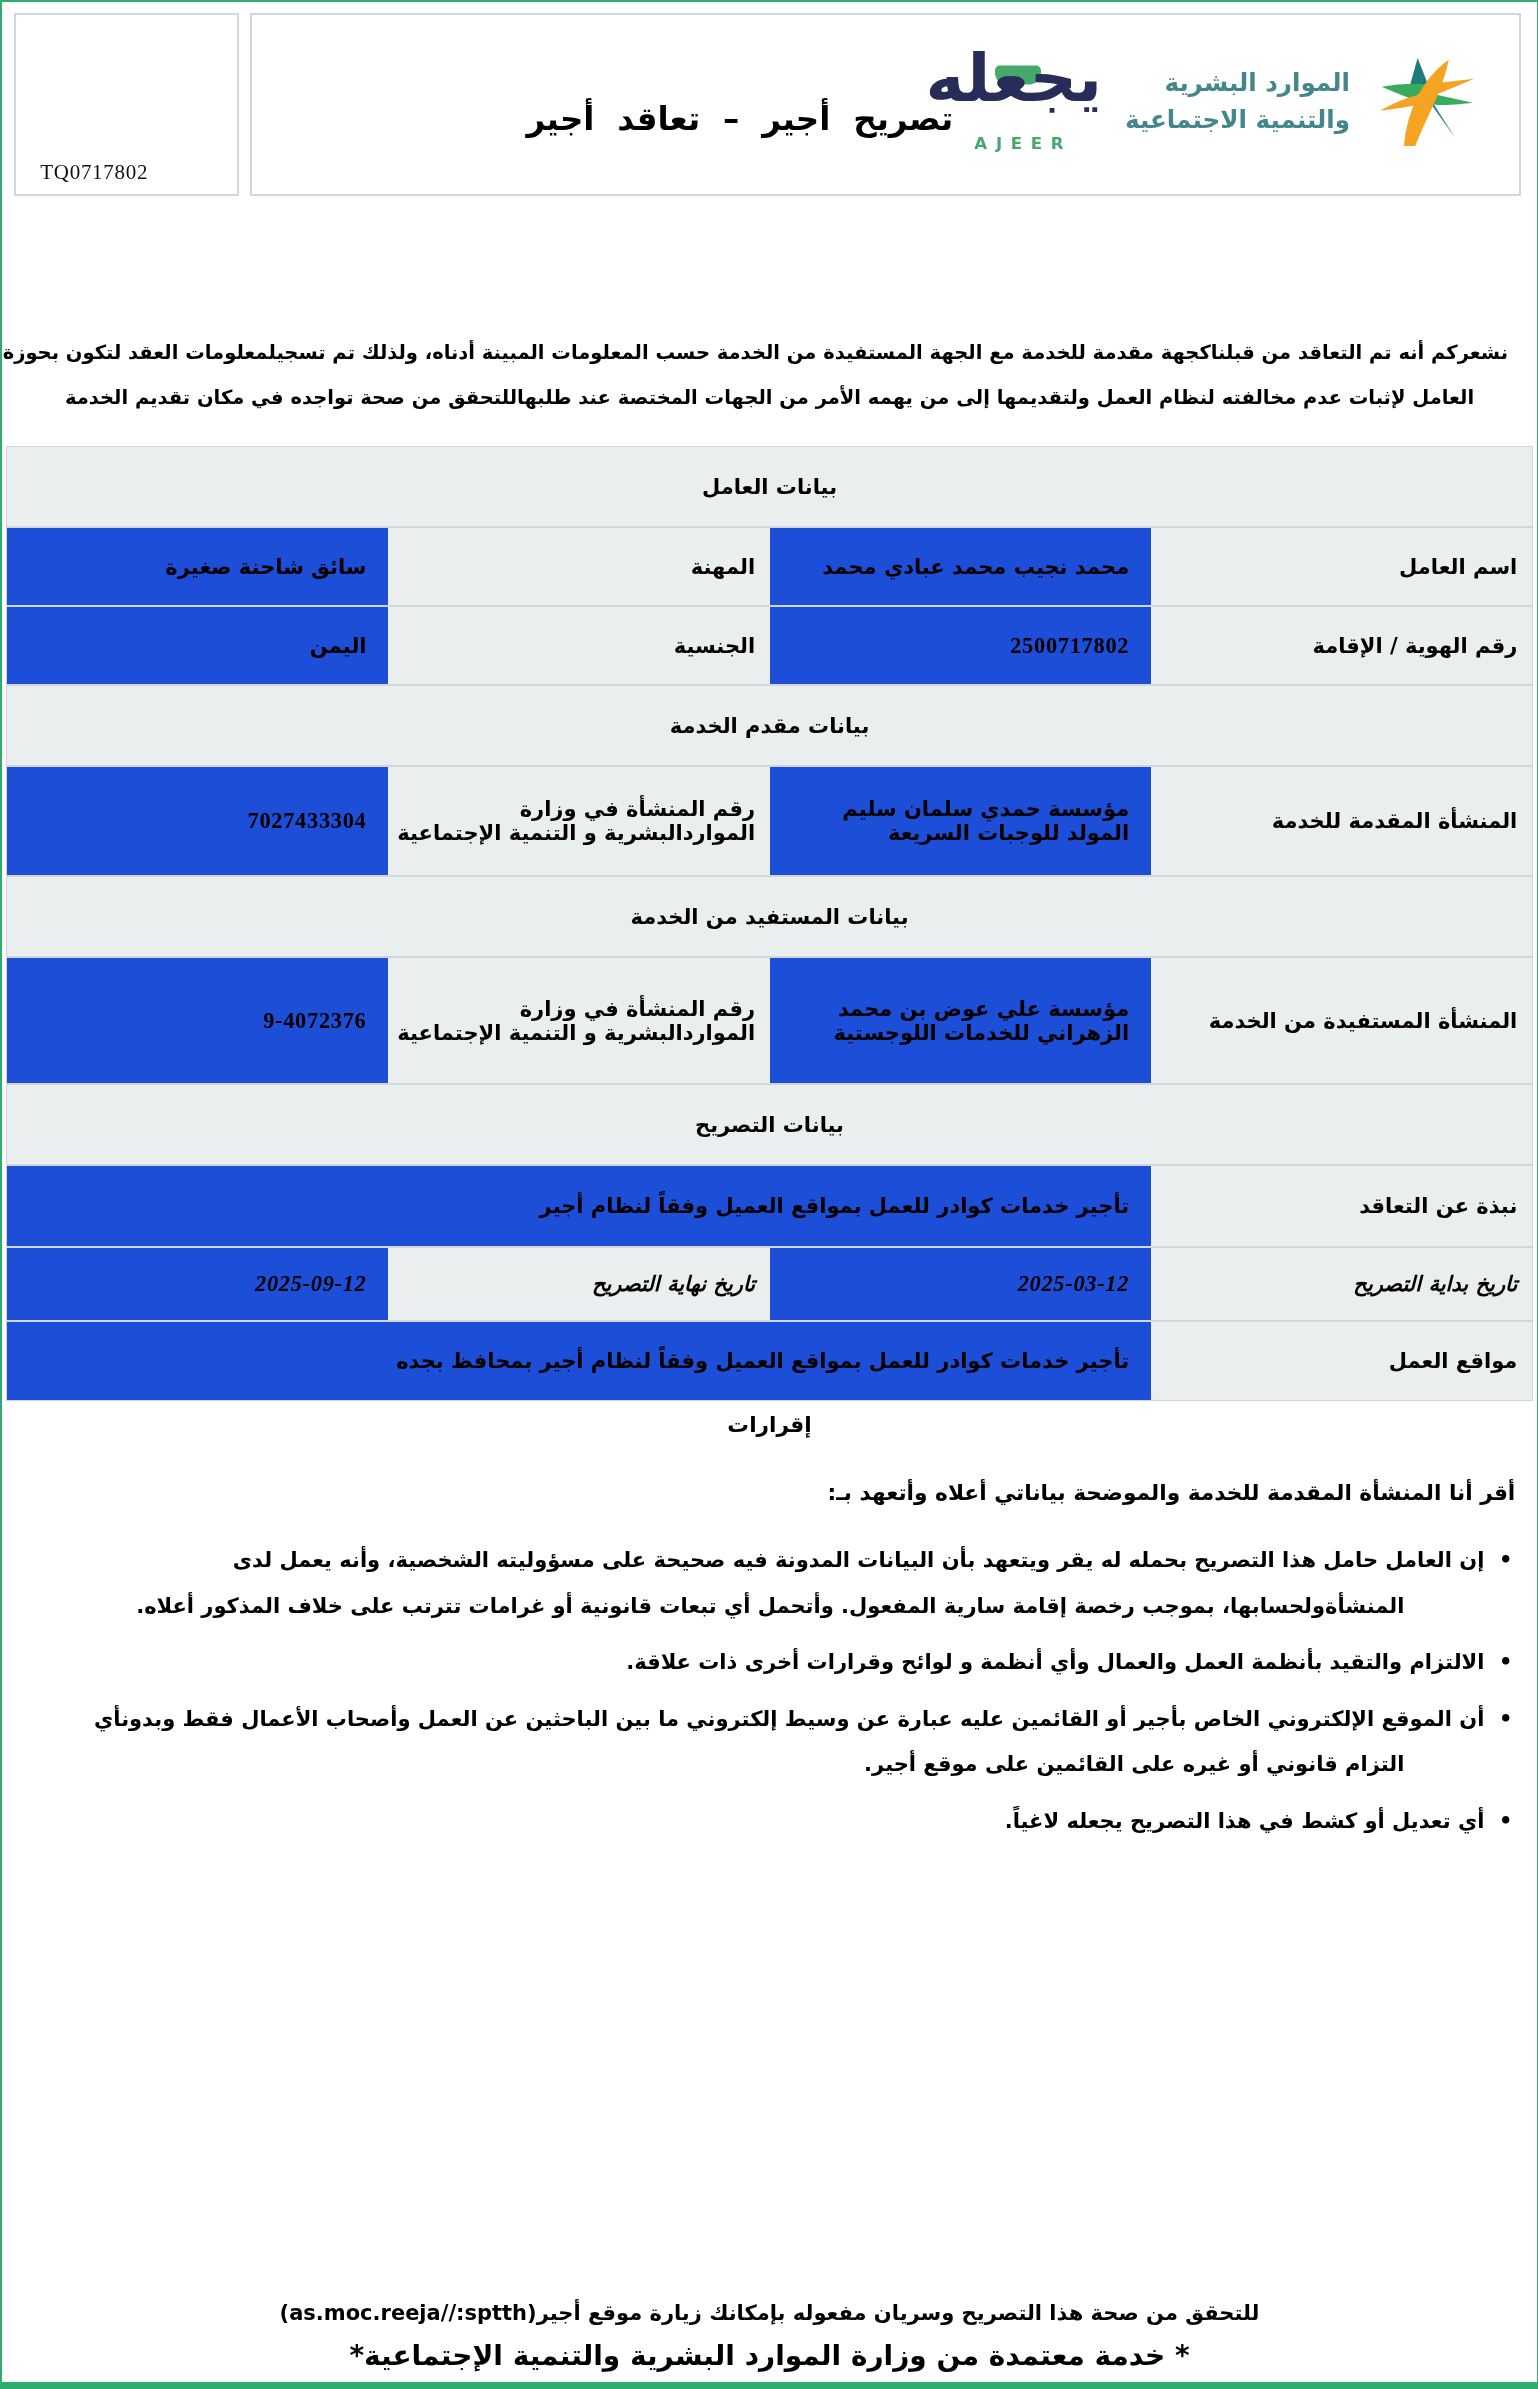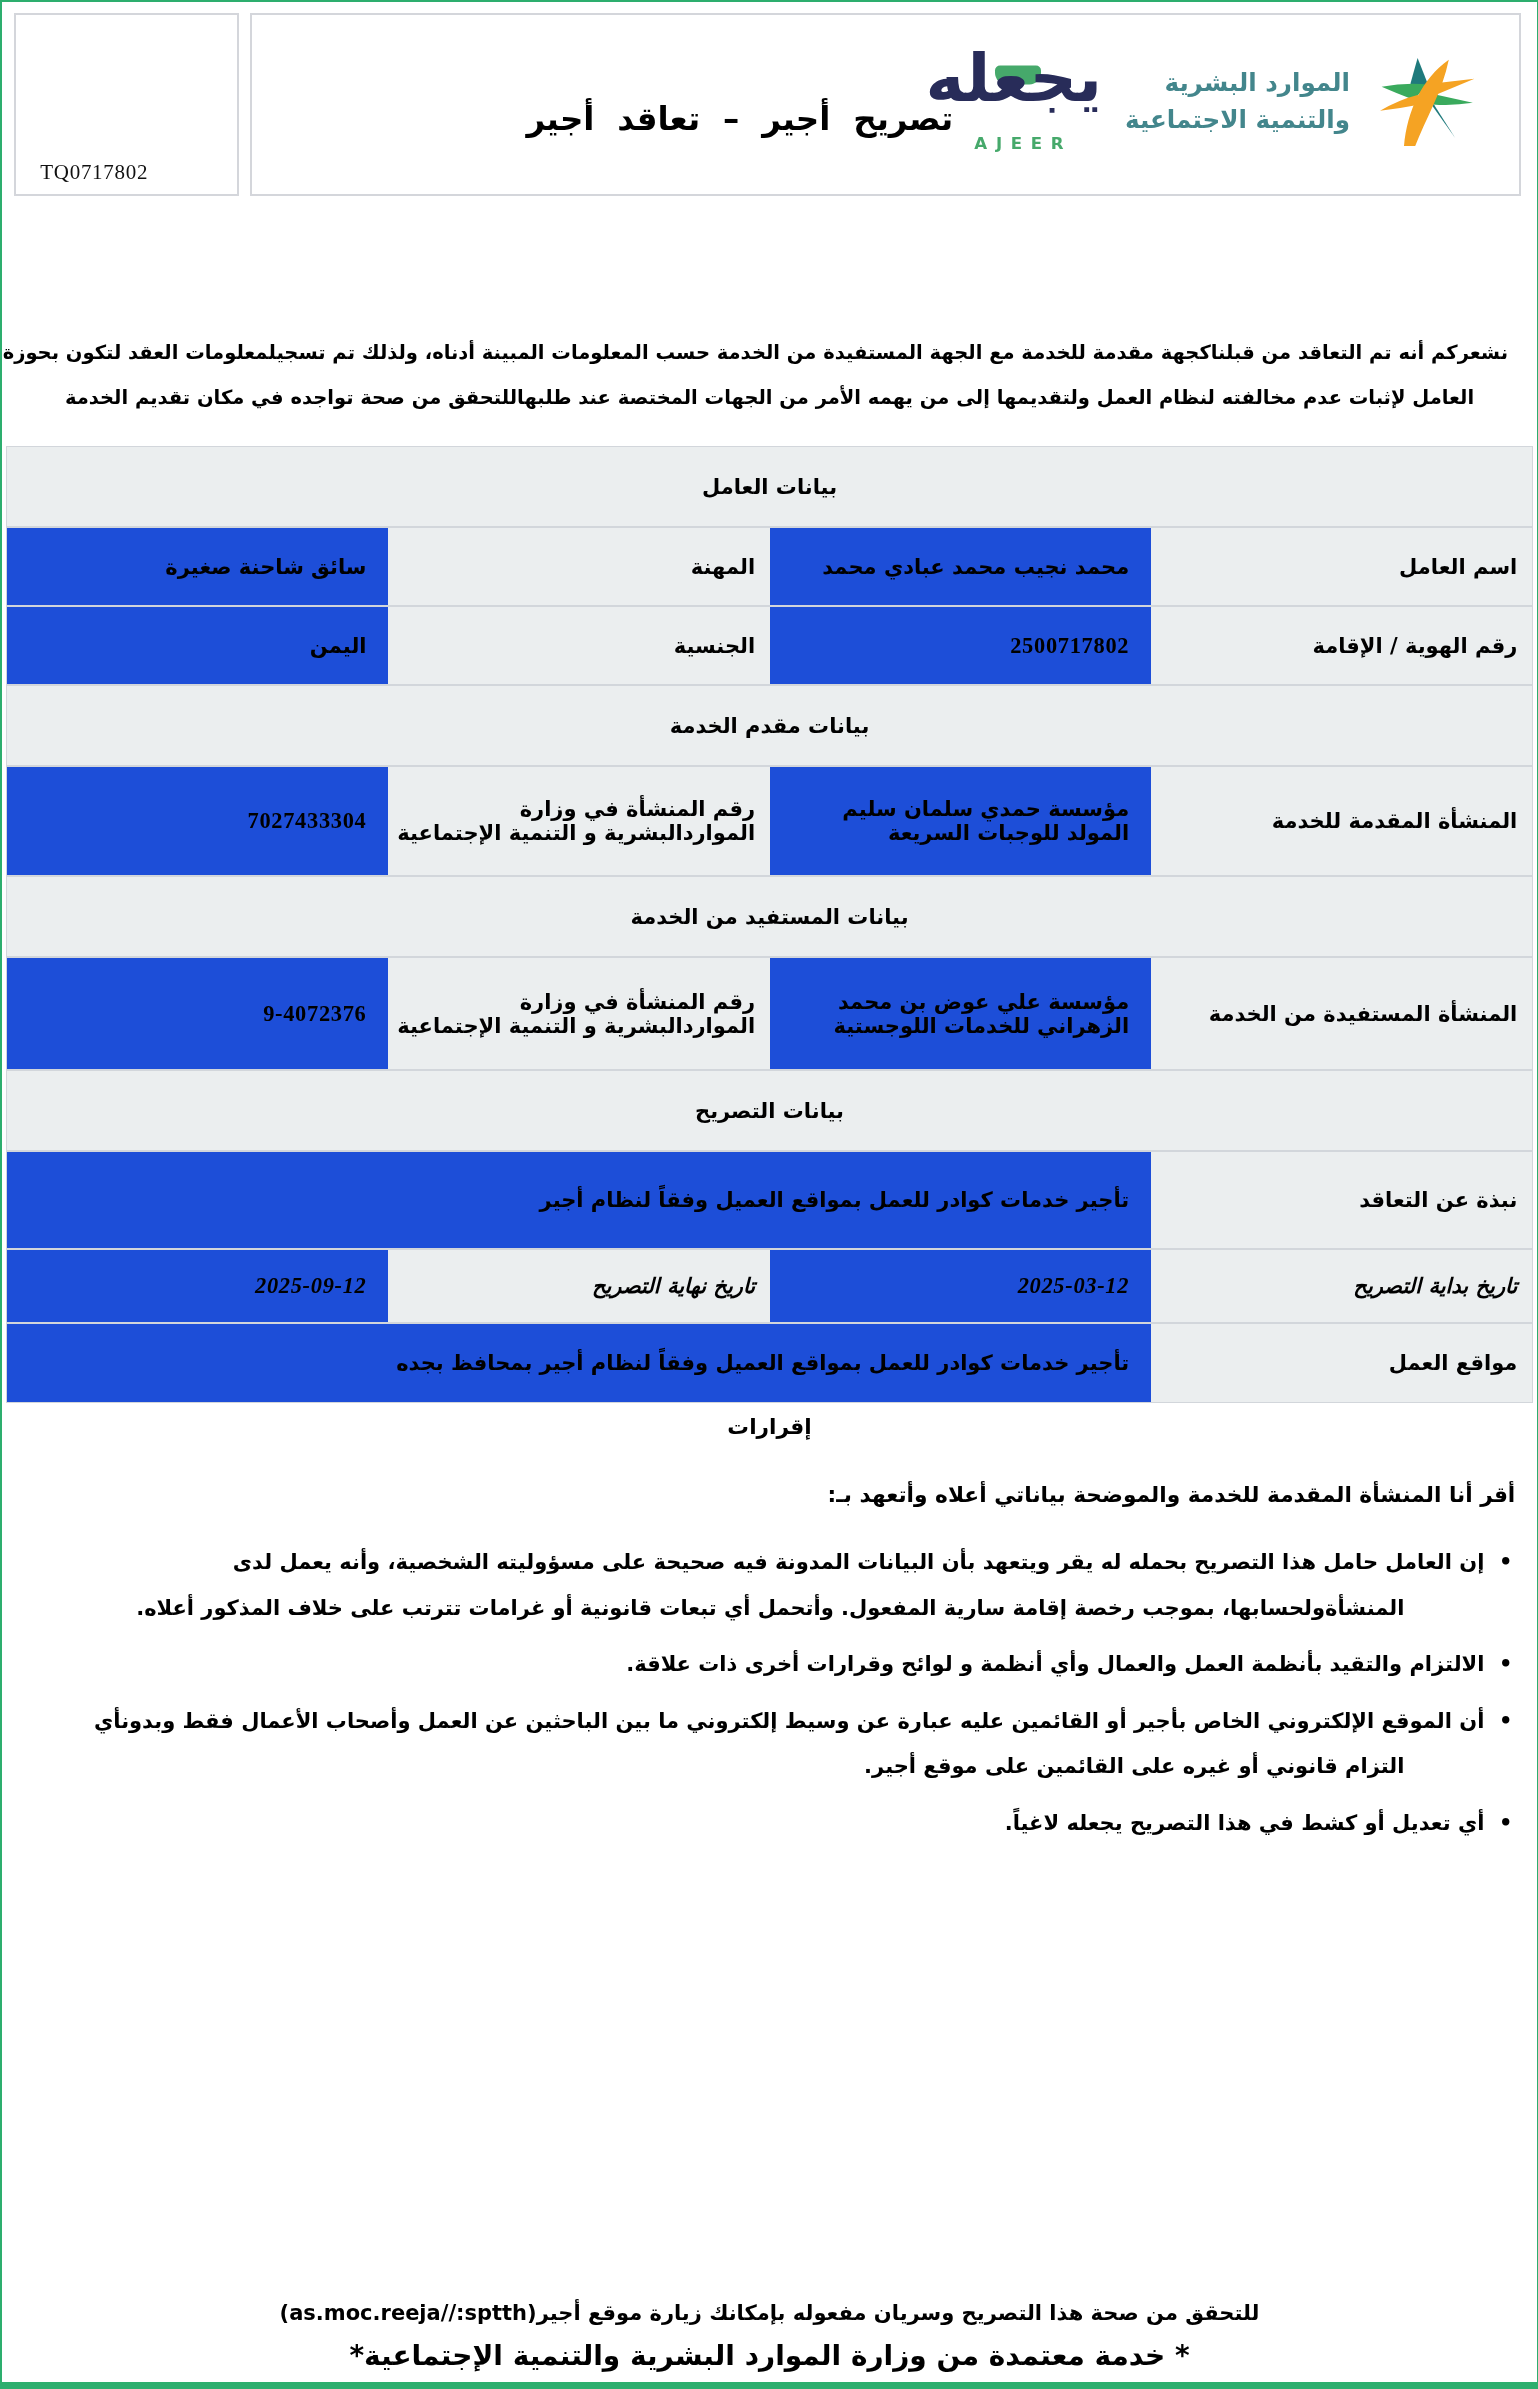--- a/index.html
+++ b/index.html
@@ -71,22 +71,22 @@
   table.permit{width:100%;border-collapse:collapse;direction:rtl;border:1.4px solid var(--divider);}
   table.permit td{
     vertical-align:middle;font-size:21px;font-weight:bold;color:#000;
   }
   table.permit tr + tr td{border-top:2.9px solid var(--divider);}
   td.section{background:var(--cell-bg);text-align:center;height:81px;font-size:21.7px;}
   td.lbl{background:var(--cell-bg);text-align:right;padding:4.3px 14.4px 4.3px 7.2px;}
   td.val{background:#1d4ed8;text-align:right;padding:4.3px 21.7px 4.3px 17.3px;}
   .num{direction:ltr;unicode-bidi:isolate;font-family:"Liberation Serif","DejaVu Serif",serif;
     font-size:22.4px;font-weight:bold;letter-spacing:0.7px;}
-  .h-r1{height:79px;} .h-r2{height:110px;} .h-r3{height:113px;}
-  .h-r4{height:98px;} .h-r5{height:74px;font-style:italic;} .h-r6{height:79px;}
+  .h-r1{height:79px;} .h-r2{height:110px;} .h-r3{height:127px;}
+  .h-r4{height:82px;} .h-r5{height:74px;font-style:italic;} .h-r6{height:79px;}
   
   .decl-title{margin-top:11.6px;text-align:center;font-size:21.7px;font-weight:bold;direction:rtl;}
   .decl-intro{margin:43px 21.7px 0 21.7px;direction:rtl;text-align:right;font-size:21.7px;font-weight:bold;}
   .decl-list{margin:33px 24.6px 0 43px;direction:rtl;}
   .decl-item{
     direction:rtl;text-align:right;font-size:21px;font-weight:bold;line-height:2.15;
     padding-right:108px;text-indent:-108px;margin-bottom:11.6px;
   }
   .decl-item::before{content:"\2022\00a0\00a0";font-size:21px;}
   

